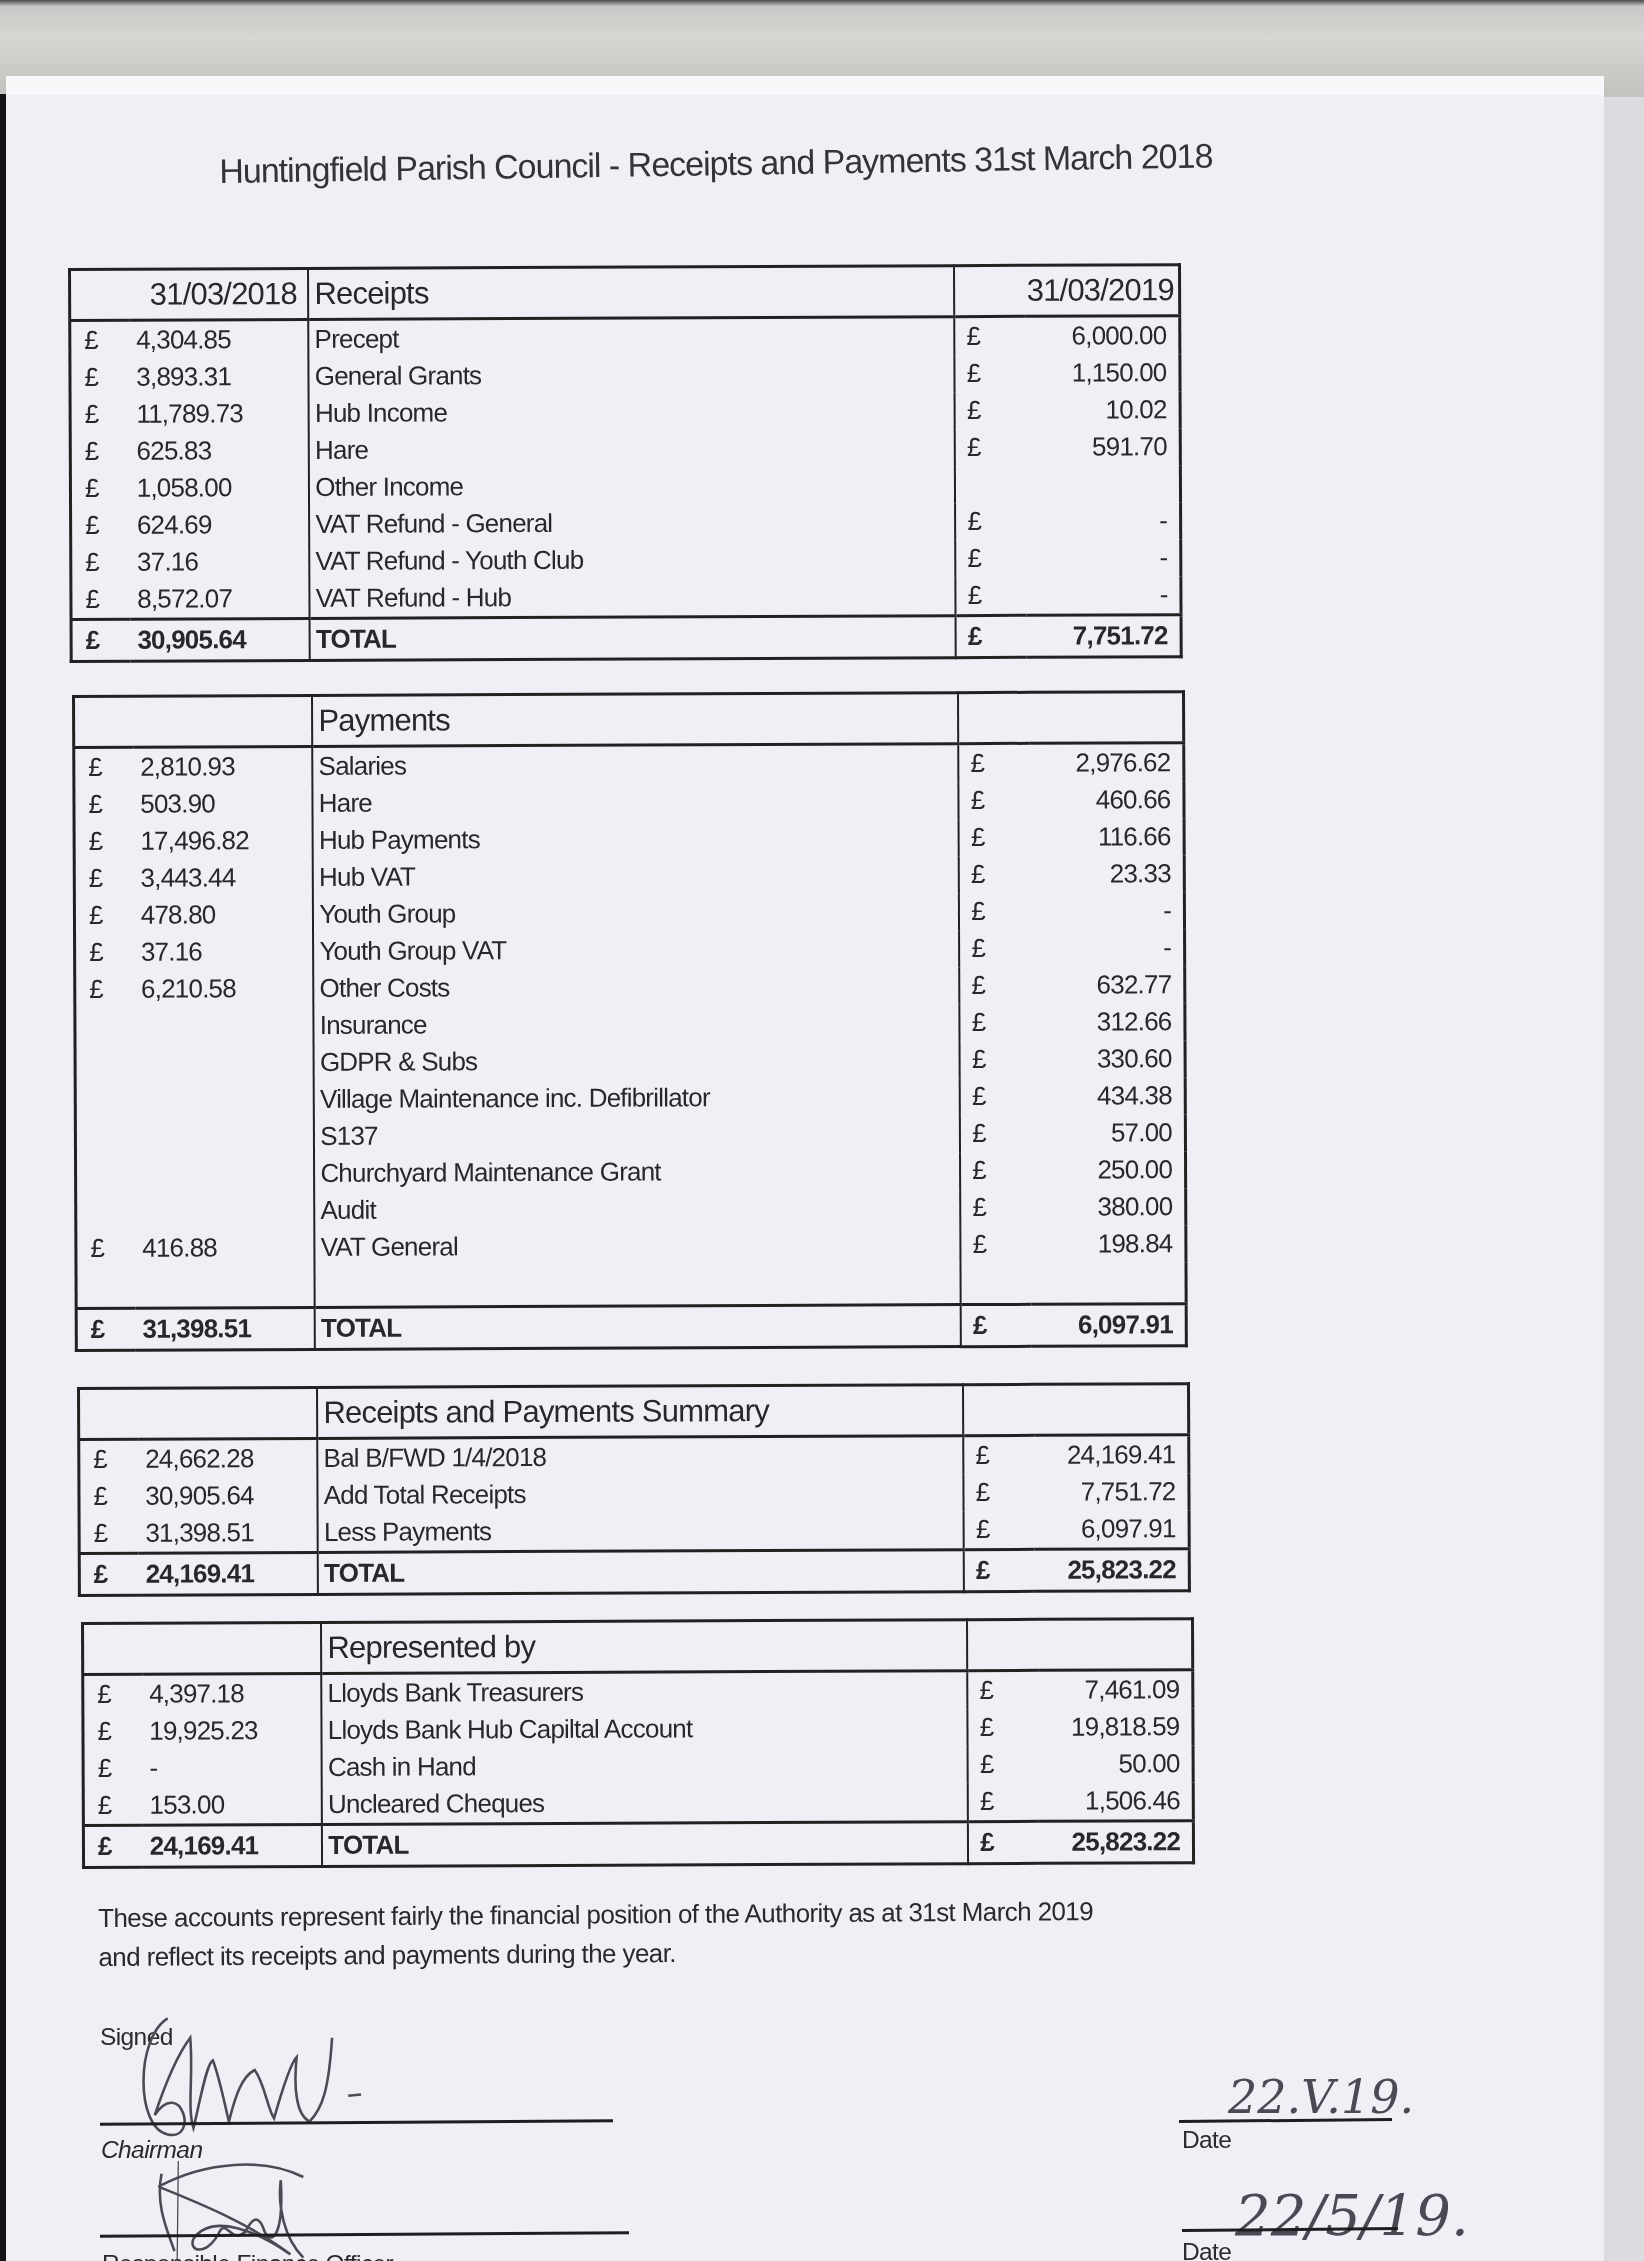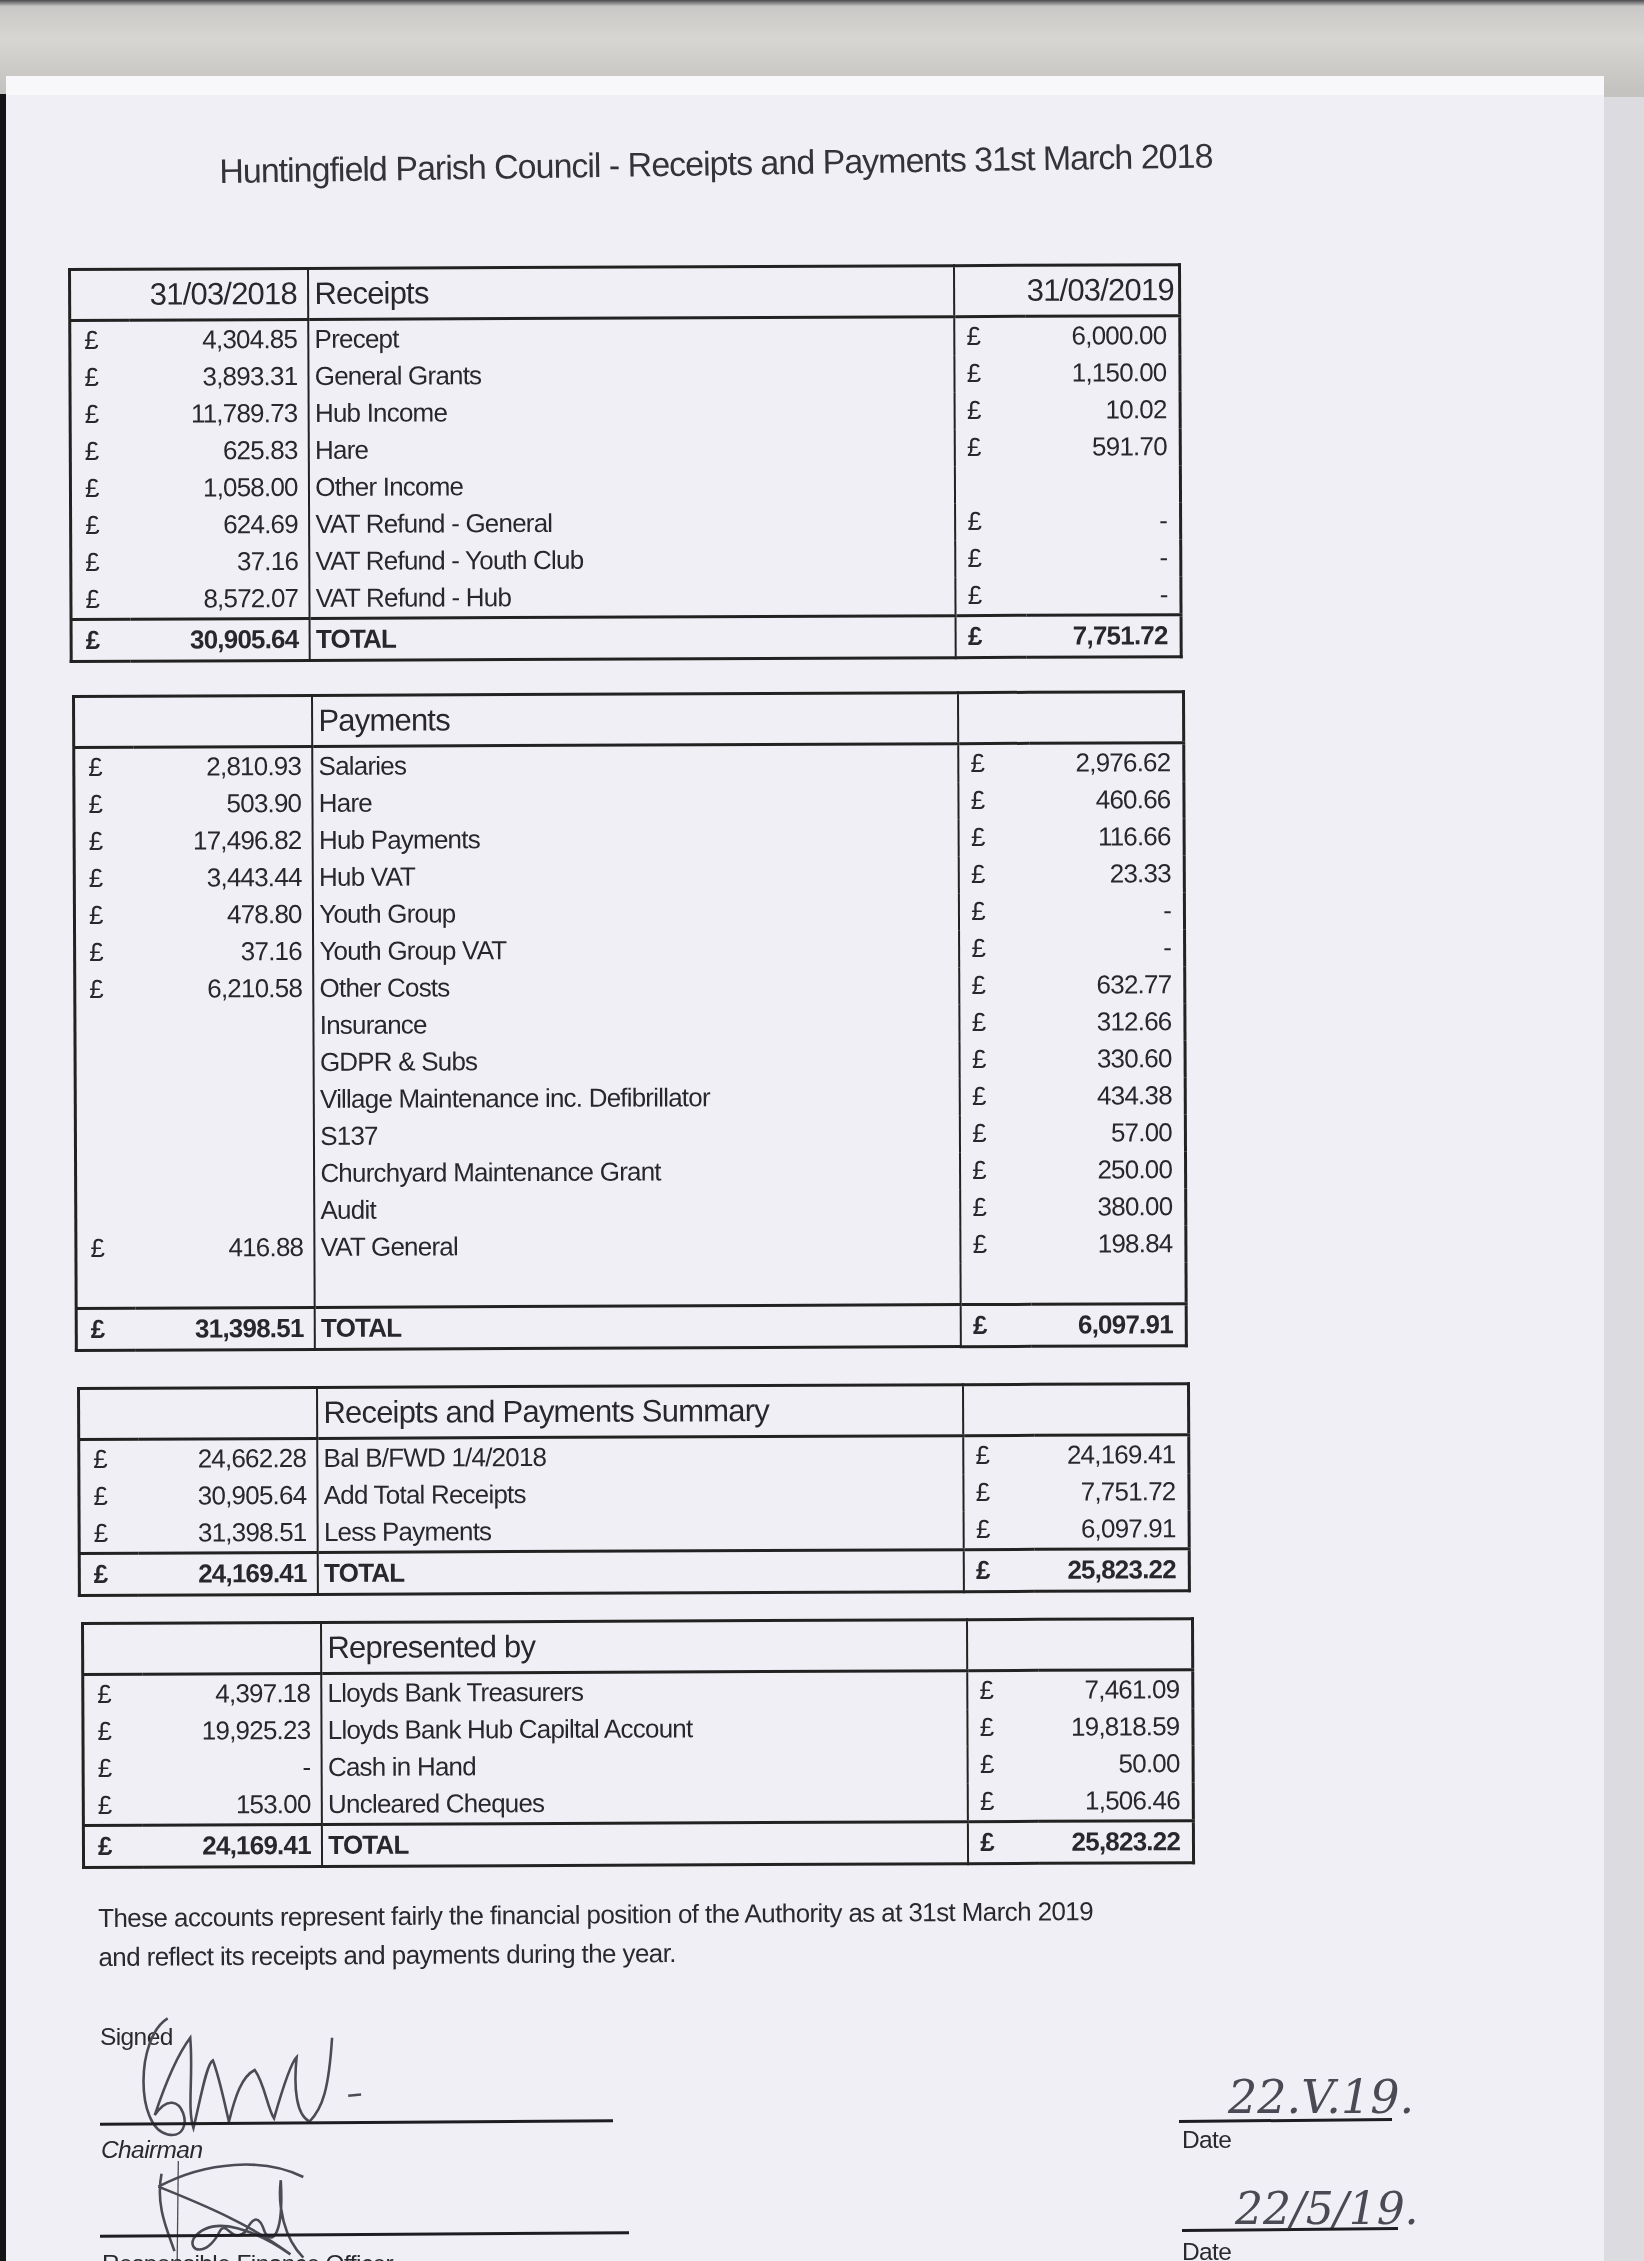--- a/index.html
+++ b/index.html
@@ -30,21 +30,21 @@
   }
   table.fin {
     position:absolute; border-collapse:collapse;
     font-size:26px; letter-spacing:-0.8px; color:#28282c;
   }
   table.fin td { padding:0 6.4px; height:37px; white-space:nowrap; vertical-align:middle; }
   table.fin tr.head td { height:48px; font-size:31px; border-bottom:3.2px solid #222; }
   table.fin tr.total td { font-weight:bold; border-top:3.2px solid #222; height:39px; }
   table.fin tr.spacer td { height:40px; }
   .c-cur { width:39px; padding-left:13px !important; }
-  .c-amt { width:161px; text-align:right; padding-right:10.3px !important; border-right:2.6px solid #222; }
+  .c-amt { width:161px; padding-right:10.3px !important; border-right:2.6px solid #222; }
   .c-lbl { width:632px; padding-left:5.2px !important; border-right:2.6px solid #222; }
   .c-cur2 { width:52px; padding-left:11.6px !important; }
   .c-amt2 { width:135px; text-align:right; padding-right:11.6px !important; }
   .head .c-amt { text-align:right; }
   .head .c-amt2 { padding-right:3.9px !important; }
   .tbl-frame { border:3.2px solid #222; }
   .statement {
     position:absolute; left:98px; top:1899px; font-size:26px; line-height:39px; letter-spacing:-0.6px;
     transform:rotate(-0.4deg); transform-origin:left top;
   }
@@ -375,16 +375,16 @@
   <path d="M10 40 C0 90 20 130 30 160 M5 60 C80 20 170 15 230 45 M5 60 C80 90 150 120 210 165 C160 130 90 100 60 140 C50 160 80 170 100 130 C110 110 120 150 140 130 C150 110 160 100 170 130 C180 150 200 140 195 50 C190 90 200 140 230 170" fill="none" stroke="#4b4b55" stroke-width="4"></path>
   <path d="M36 20 L34 200" fill="none" stroke="#4b4b55" stroke-width="2"></path>
 </svg>
 <div class="sig-line" style="left:100px; top:2233px; width:529px; transform:rotate(-0.4deg);"></div>
 <div class="sig-label" style="left:102px; top:2250px;">Responsible Finance Officer</div>
 
 <div class="handwriting" style="left:1180px; top:2070px; font-size:46px;">22.V.19.</div>
 <div class="sig-line" style="left:1179px; top:2119px; width:213px; transform:rotate(-0.5deg);"></div>
 <div class="sig-label" style="left:1182px; top:2126px;">Date</div>
 
-<div class="handwriting" style="left:1187px; top:2183px; font-size:44px;">22/5/19.</div>
+<div class="handwriting" style="left:1187px; top:2183px; font-size:56px;">22/5/19.</div>
 <div class="sig-line" style="left:1182px; top:2228px; width:216px; transform:rotate(-0.5deg);"></div>
 <div class="sig-label" style="left:1182px; top:2238px;">Date</div>
 
 
 </body></html>

